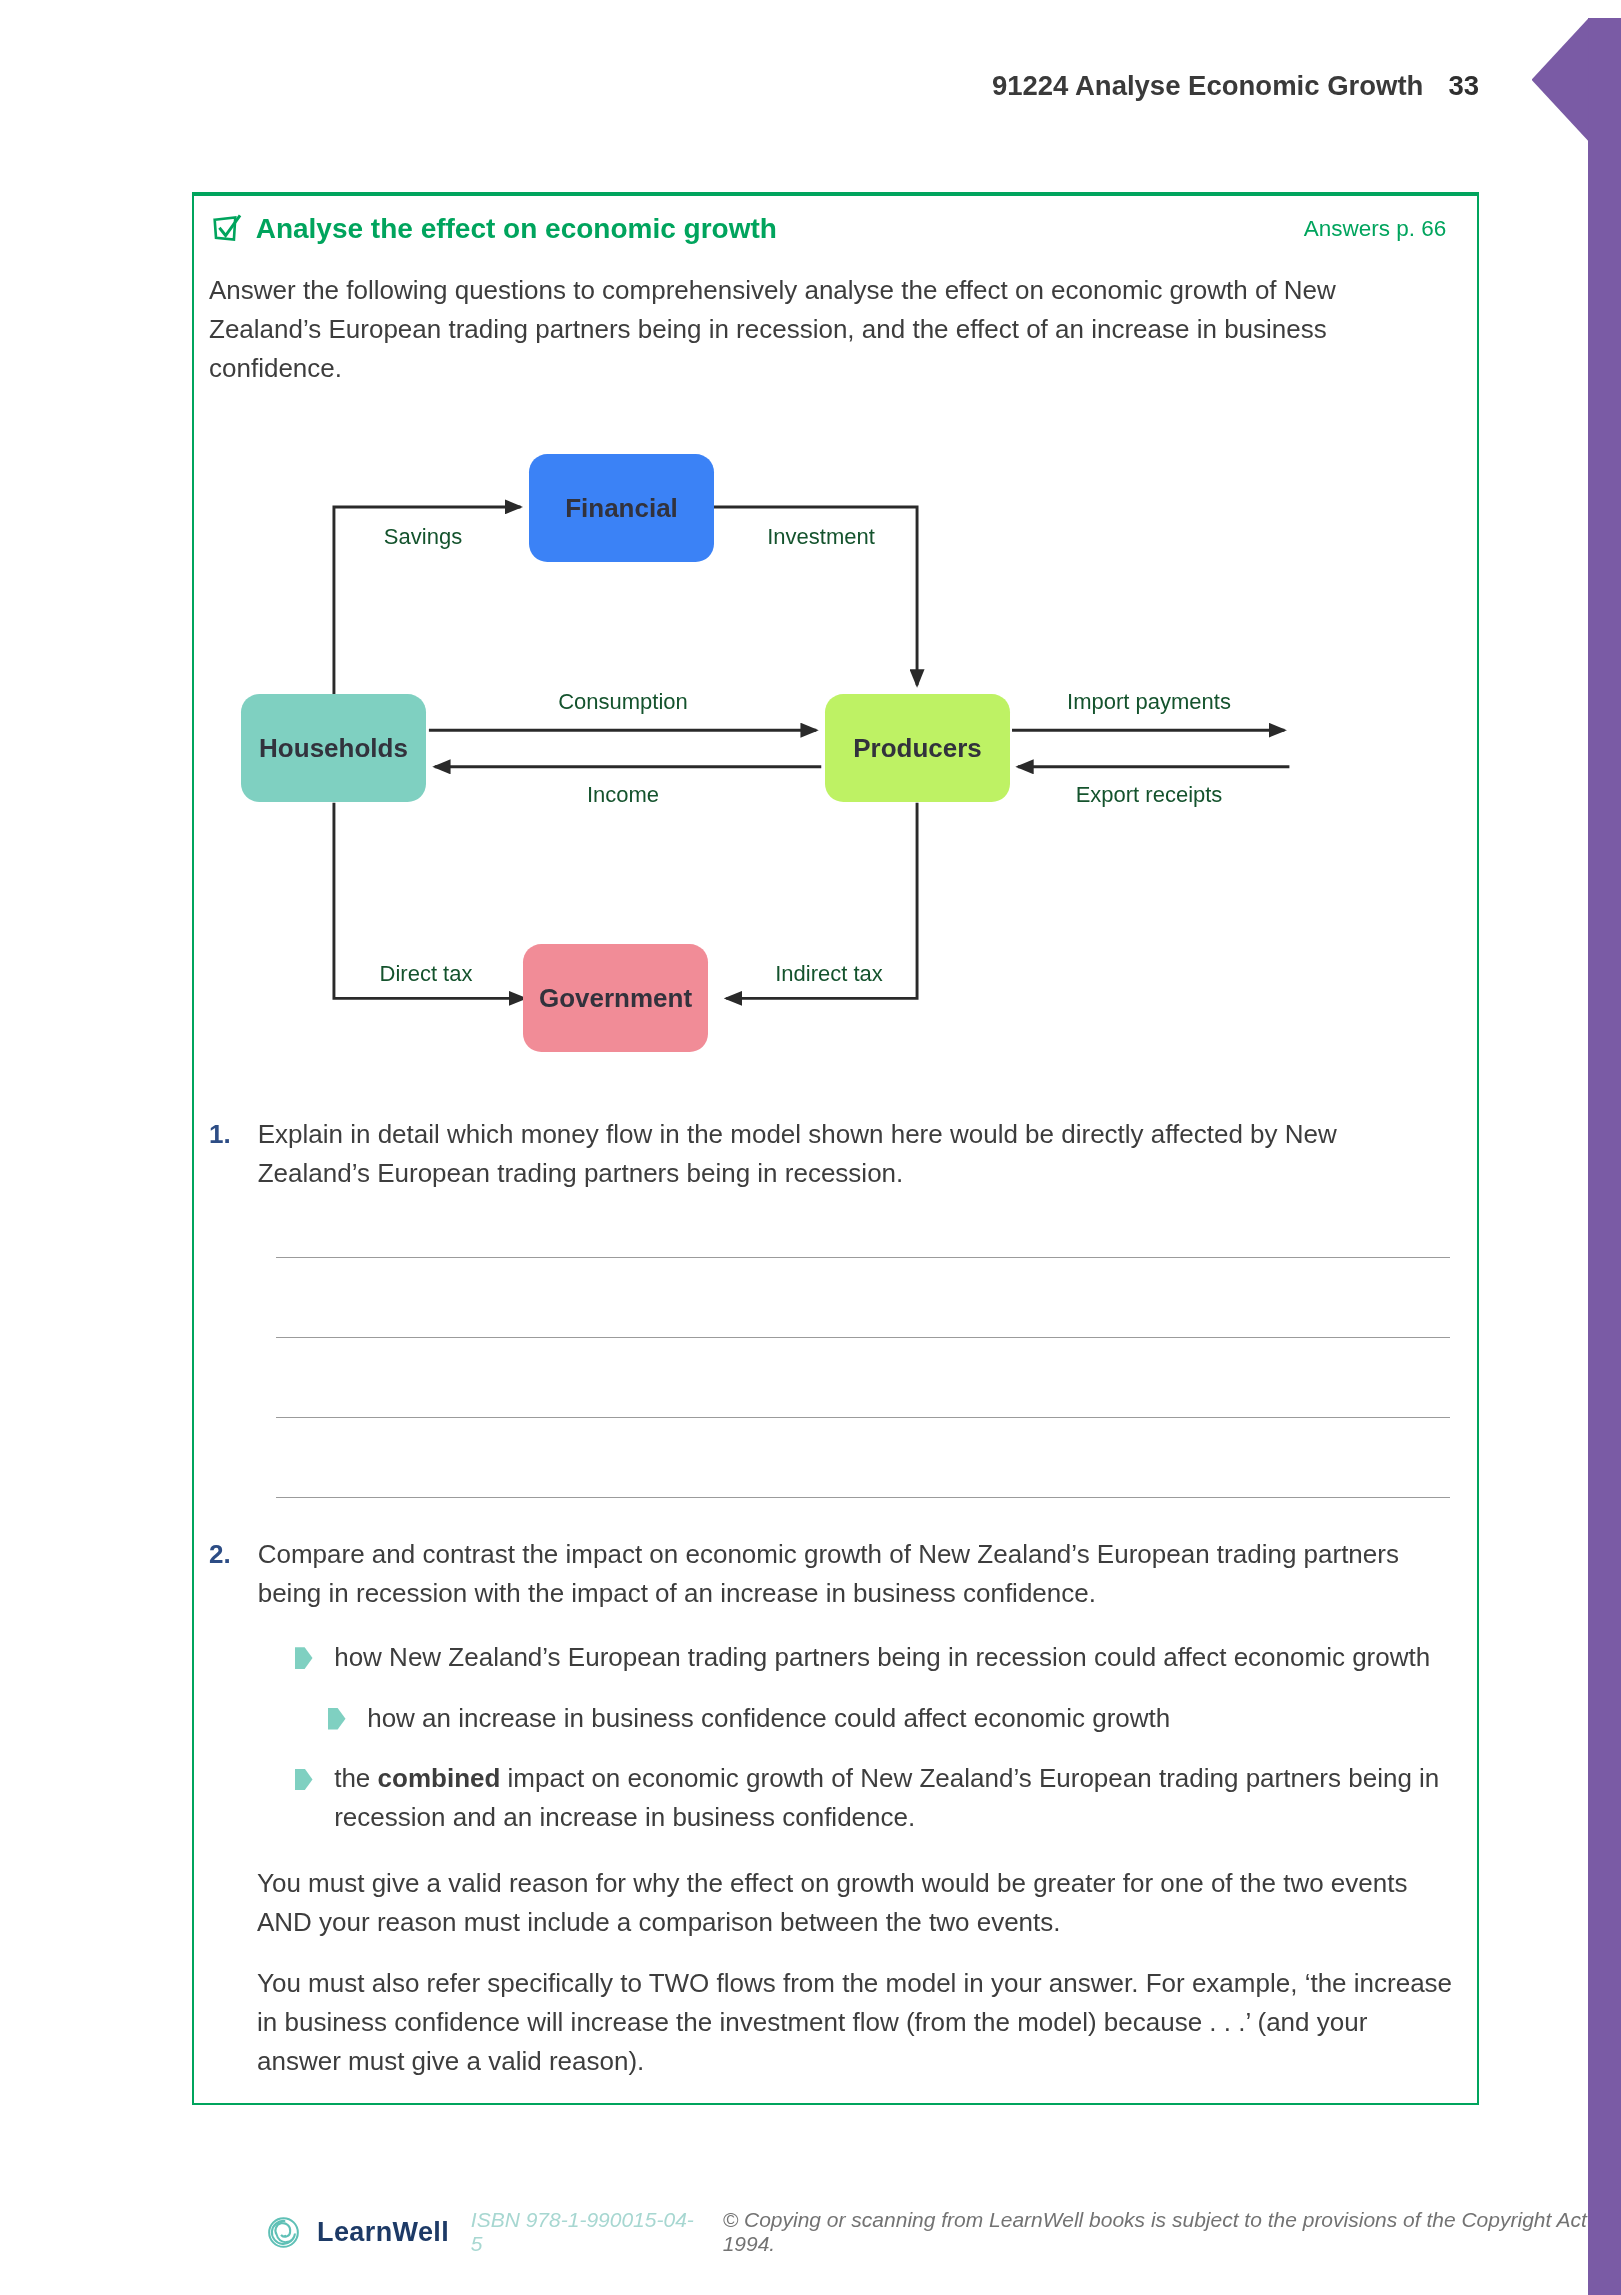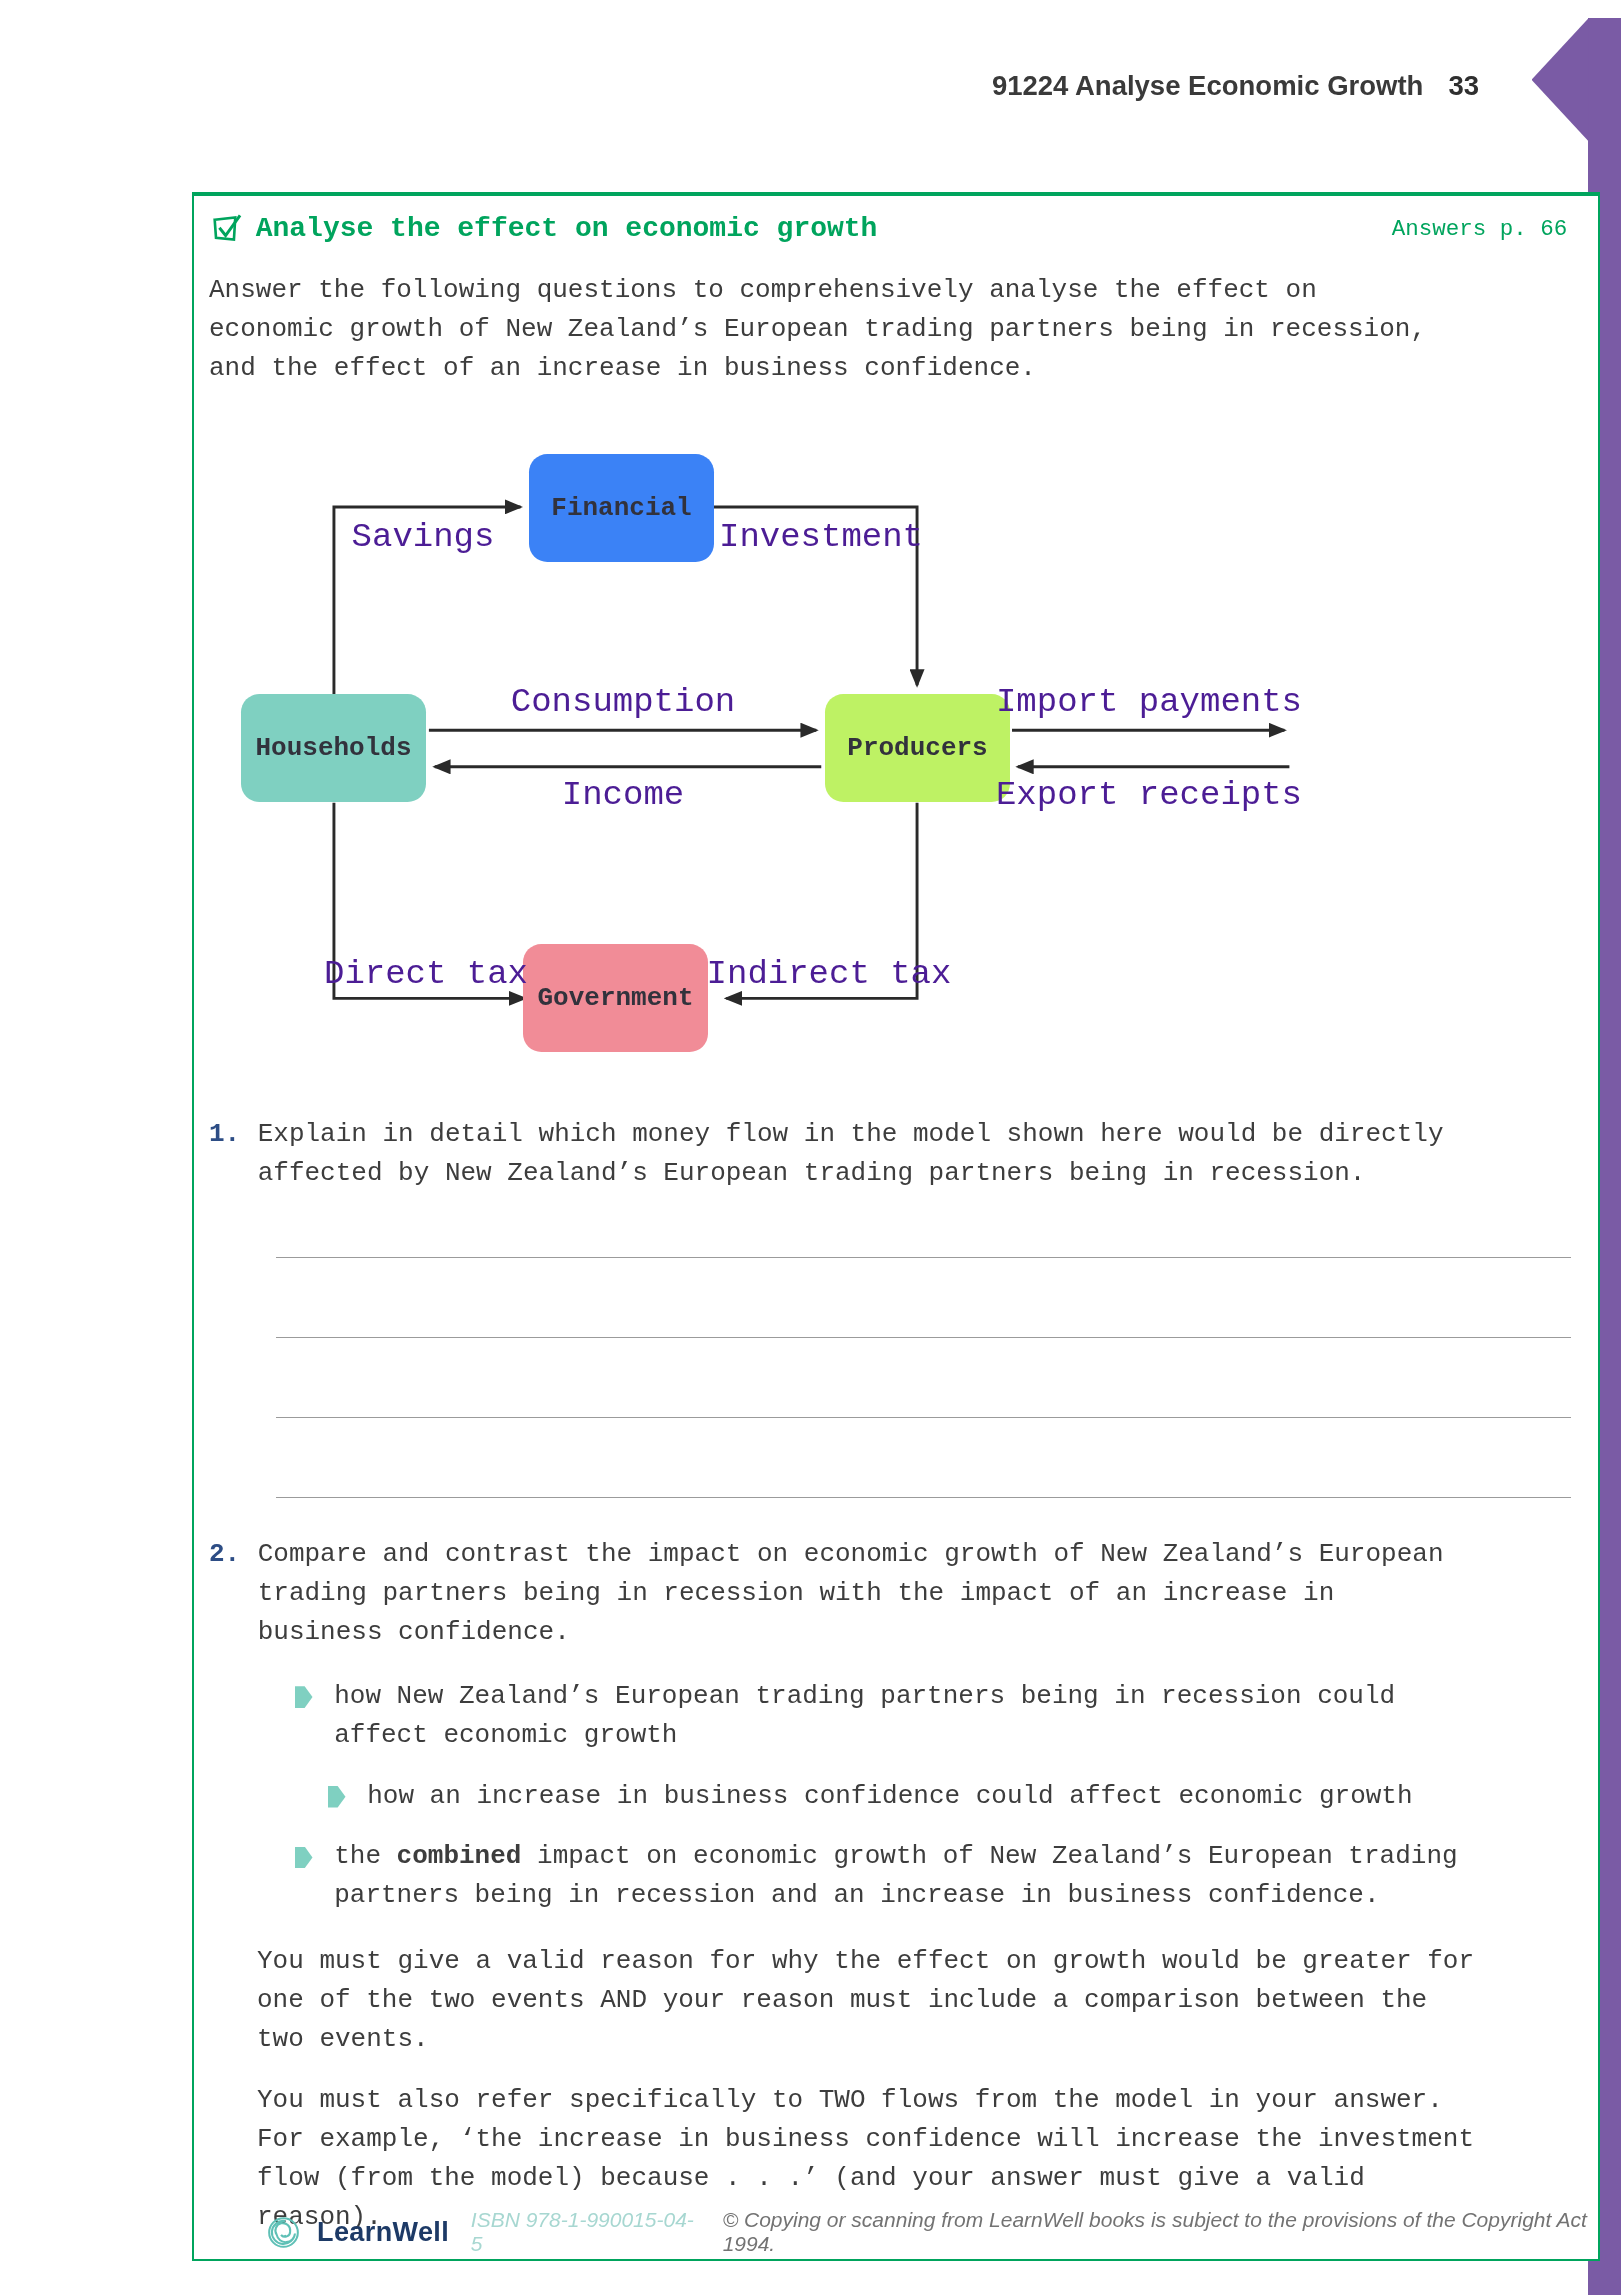--- a/index.html
+++ b/index.html
@@ -38,25 +38,24 @@
     position:absolute;top:18.3px;right:0;width:33px;height:2277px;
     background:var(--purple);
   }
   .ribbon-arrow{
     position:absolute;top:18.3px;right:32.5px;width:57px;height:123px;
     background:var(--purple);
     clip-path:polygon(100% 0,0 50%,100% 100%);
   }
   
   .activity-box{
-    position:absolute;left:192px;top:192px;width:1408px;
+    position:absolute;left:192px;top:192px;width:1287px;
     border:2.5px solid var(--green);border-top-width:4.2px;
     background:#ffffff;
     padding:15px 22.5px 21.7px 15px;
-    font-family:Liberation Mono, monospace;
   }
   .title-row{display:flex;align-items:center;gap:11.7px;}
   .title-row .check-icon{flex:none;width:35px;height:35px;}
   .activity-title{font-size:28px;font-weight:700;color:var(--green);}
   .answers-ref{margin-left:auto;font-size:22.5px;color:var(--green);padding-right:8.3px;}
   .intro{margin-top:25px;font-size:26px;line-height:39px;max-width:1233px;}
   
   .diagram{position:relative;height:617px;margin:52px -22.5px 0 -15px;}
   .diagram svg.connectors{position:absolute;left:0;top:0;width:1282px;height:617px;}
   .node{
@@ -64,21 +63,21 @@
     display:flex;align-items:center;justify-content:center;
     font-size:26px;font-weight:700;color:#32323c;
   }
   .node-financial{left:335px;top:14px;}
   .node-households{left:47px;top:254px;}
   .node-producers{left:631px;top:254px;}
   .node-overseas{left:1099px;top:254px;}
   .node-government{left:329px;top:504px;}
   .flow-label{
     position:absolute;transform:translate(-50%,-50%);
-    font-size:34px;color:#4c1d95;white-space:nowrap;
+    font-size:22px;color:#14532d;white-space:nowrap;
   }
   
   .q-row{display:flex;gap:16.7px;font-size:26px;line-height:39px;margin-right:3.3px;}
   .q-row .qnum{flex:none;width:32px;font-weight:700;color:var(--qnum_blue);}
   .q-row .qtext{flex:1;max-width:1200px;}
   .q1{margin-top:58px;}
   .answer-lines{margin-left:67px;margin-right:5px;}
   .answer-line{border-bottom:1.7px solid var(--line_gray);}
   .answer-line.first{height:65px;}
   .answer-line.rest{height:80px;}

